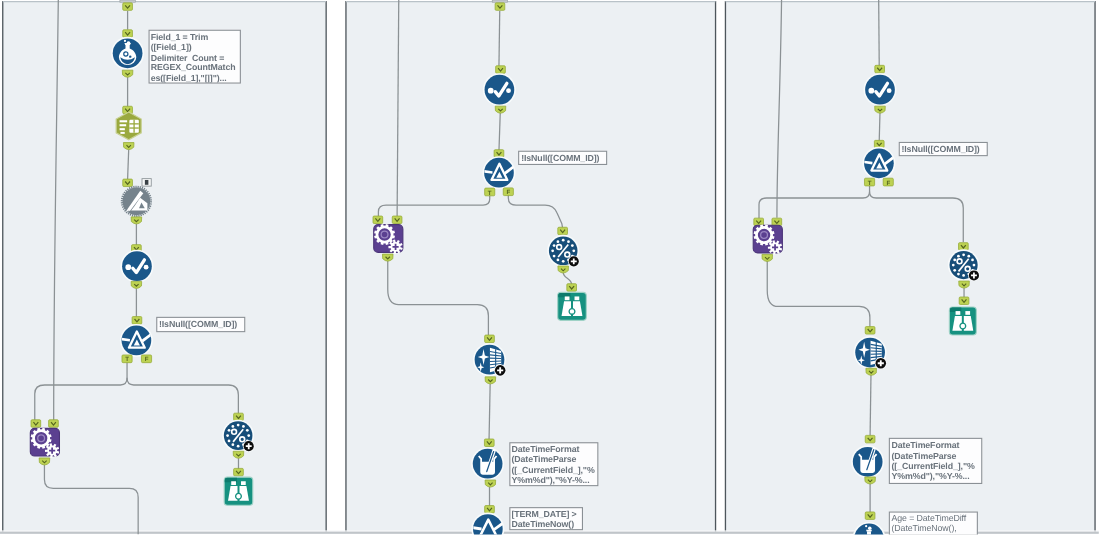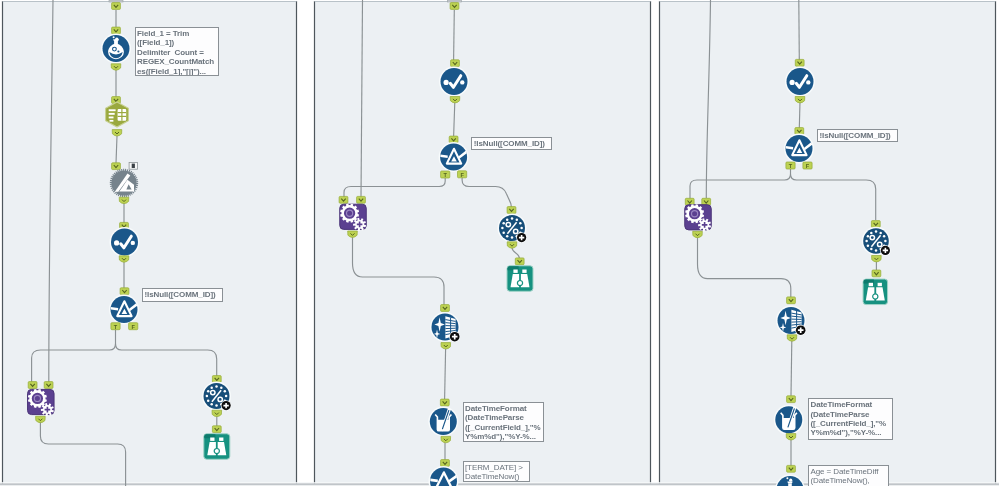--- a/index.html
+++ b/index.html
@@ -580,14 +580,14 @@
         <path d="M-2.7,-7.9 L2.7,-7.9 L2,-6.2 L-2,-6.2 Z" fill="#fff"></path>
         <path d="M-1.8,-6.2 L-1.8,-3 L1.8,-3 L1.8,-6.2 Z" fill="#fff"></path>
       </g>
     </svg>
 <div style="position:absolute;left:134.5px;top:27px;width:84px;height:49px;background:#fdfdfe;border:1px solid #8a9095;font-family:'Liberation Sans',sans-serif;font-size:8px;line-height:9.4px;font-weight:bold;color:#6a737c;padding:1px 0 0 1.5px;letter-spacing:-0.1px;box-sizing:border-box;overflow:hidden;white-space:nowrap;">Field_1 = Trim<br>([Field_1])<br>Delimiter&nbsp; Count =<br>REGEX_CountMatch<br>es([Field_1],"[|]")...</div>
     <div style="position:absolute;left:142px;top:288px;width:81px;height:13.5px;background:#fdfdfe;border:1px solid #8a9095;font-family:'Liberation Sans',sans-serif;font-size:8px;line-height:9.4px;font-weight:bold;color:#6a737c;padding:1px 0 0 1.5px;letter-spacing:-0.1px;box-sizing:border-box;overflow:hidden;white-space:nowrap;">!IsNull([COMM_ID])</div>
     <div style="position:absolute;left:471.3px;top:136.6px;width:80.5px;height:13.5px;background:#fdfdfe;border:1px solid #8a9095;font-family:'Liberation Sans',sans-serif;font-size:8px;line-height:9.4px;font-weight:bold;color:#6a737c;padding:1px 0 0 1.5px;letter-spacing:-0.1px;box-sizing:border-box;overflow:hidden;white-space:nowrap;">!IsNull([COMM_ID])</div>
     <div style="position:absolute;left:817px;top:128.5px;width:80.5px;height:13px;background:#fdfdfe;border:1px solid #8a9095;font-family:'Liberation Sans',sans-serif;font-size:8px;line-height:9.4px;font-weight:bold;color:#6a737c;padding:1px 0 0 1.5px;letter-spacing:-0.1px;box-sizing:border-box;overflow:hidden;white-space:nowrap;">!IsNull([COMM_ID])</div>
     <div style="position:absolute;left:462.5px;top:402px;width:81px;height:39.5px;background:#fdfdfe;border:1px solid #8a9095;font-family:'Liberation Sans',sans-serif;font-size:8px;line-height:9.4px;font-weight:bold;color:#6a737c;padding:1px 0 0 1.5px;letter-spacing:-0.1px;box-sizing:border-box;overflow:hidden;white-space:nowrap;">DateTimeFormat<br>(DateTimeParse<br>([_CurrentField_],"%<br>Y%m%d"),"%Y-%...</div>
     <div style="position:absolute;left:808px;top:398.2px;width:85px;height:41.5px;background:#fdfdfe;border:1px solid #8a9095;font-family:'Liberation Sans',sans-serif;font-size:8px;line-height:9.4px;font-weight:bold;color:#6a737c;padding:1px 0 0 1.5px;letter-spacing:-0.1px;box-sizing:border-box;overflow:hidden;white-space:nowrap;">DateTimeFormat<br>(DateTimeParse<br>([_CurrentField_],"%<br>Y%m%d"),"%Y-%...</div>
-    <div style="position:absolute;left:462.5px;top:461px;width:67.5px;height:20.5px;background:#fdfdfe;border:1px solid #8a9095;font-family:'Liberation Sans',sans-serif;font-size:8px;line-height:9.4px;font-weight:normal;color:#6a737c;padding:1px 0 0 1.5px;letter-spacing:-0.1px;box-sizing:border-box;overflow:hidden;white-space:nowrap;">[TERM_DATE] &gt;<br>DateTimeNow()</div>
+    <div style="position:absolute;left:462.5px;top:461px;width:67.5px;height:20.5px;background:#fdfdfe;border:1px solid #8a9095;font-family:'Liberation Sans',sans-serif;font-size:8px;line-height:9.4px;font-weight:bold;color:#6a737c;padding:1px 0 0 1.5px;letter-spacing:-0.1px;box-sizing:border-box;overflow:hidden;white-space:nowrap;">[TERM_DATE] &gt;<br>DateTimeNow()</div>
     <div style="position:absolute;left:808px;top:464.5px;width:80.5px;height:22px;background:#fdfdfe;border:1px solid #8a9095;font-family:'Liberation Sans',sans-serif;font-size:8px;line-height:9.4px;font-weight:normal;color:#6a737c;padding:1px 0 0 1.5px;letter-spacing:-0.1px;box-sizing:border-box;overflow:hidden;white-space:nowrap;">Age = DateTimeDiff<br>(DateTimeNow(),</div>
 </div>
 </body></html>

